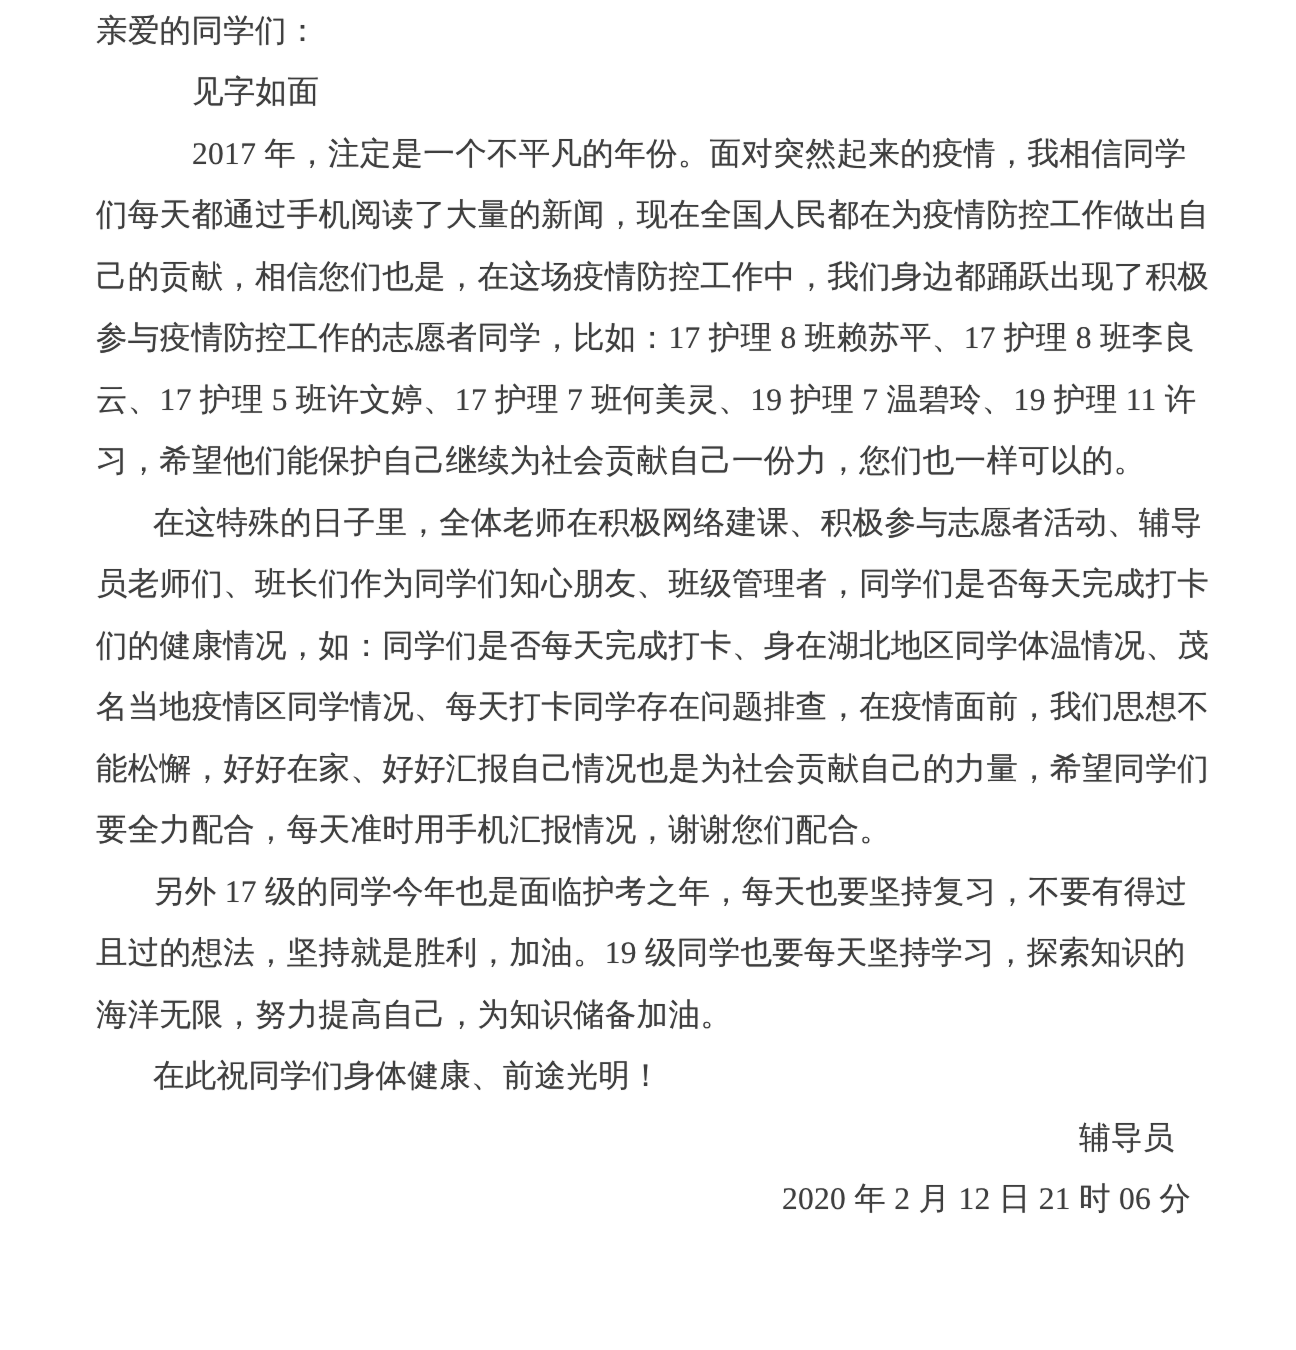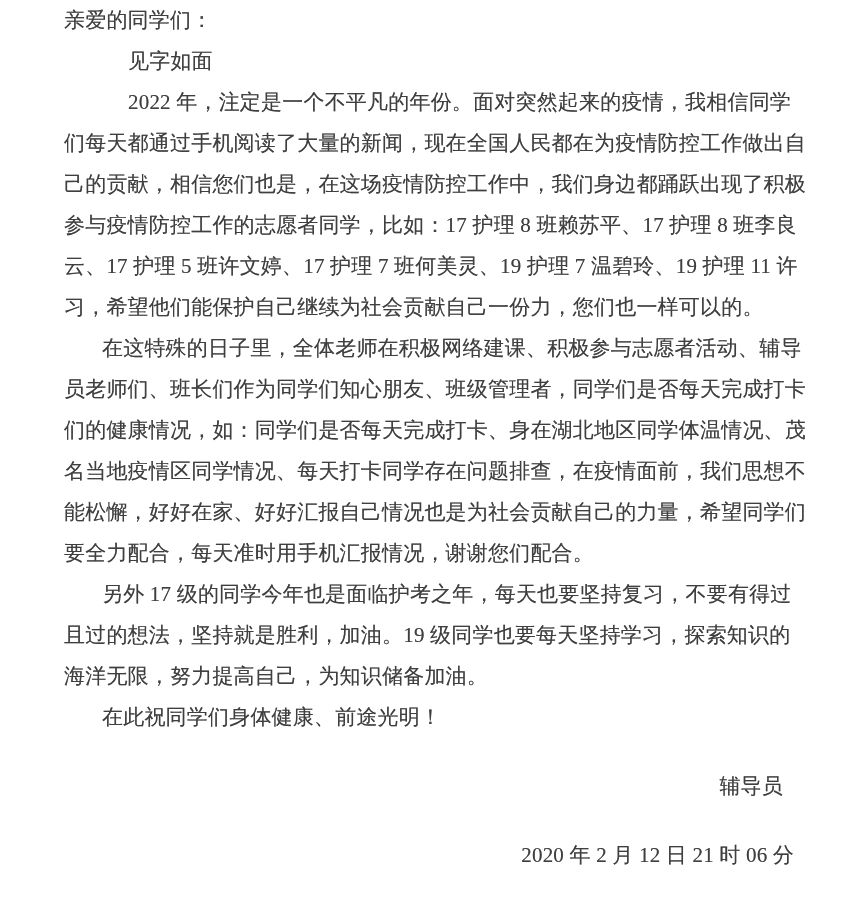--- a/index.html
+++ b/index.html
@@ -32,38 +32,37 @@
     color: #3f3f3f;
     letter-spacing: 0.2px;
     white-space: nowrap;
     text-shadow: 0 0 0.6px rgba(63,63,63,0.55);
   }
   .indent-0 { padding-left: 0; }
   .indent-1 { padding-left: 38px; }
   .indent-2 { padding-left: 64px; }
   .line.align-right {
     text-align: right;
-    margin-top: 28px;
   }
   .line.signature-line {
     padding-right: 11px;
   }
   .line.date-line {
     padding-right: 0;
   }
 </style>
 </head>
 <body>
 
 <div class="page">
   <div class="letter-body">
     <div id="lines-container">
         <div class="line indent-0">亲爱的同学们：</div>
         <div class="line indent-2">见字如面</div>
-        <div class="line indent-2">2022 年，注定是一个不平凡的年份。面对突然起来的疫情，我相信同学</div>
+        <div class="line indent-2">2017 年，注定是一个不平凡的年份。面对突然起来的疫情，我相信同学</div>
         <div class="line indent-0">们每天都通过手机阅读了大量的新闻，现在全国人民都在为疫情防控工作做出自</div>
         <div class="line indent-0">己的贡献，相信您们也是，在这场疫情防控工作中，我们身边都踊跃出现了积极</div>
         <div class="line indent-0">参与疫情防控工作的志愿者同学，比如：17 护理 8 班赖苏平、17 护理 8 班李良</div>
         <div class="line indent-0">云、17 护理 5 班许文婷、17 护理 7 班何美灵、19 护理 7 温碧玲、19 护理 11 许</div>
         <div class="line indent-0">习，希望他们能保护自己继续为社会贡献自己一份力，您们也一样可以的。</div>
         <div class="line indent-1">在这特殊的日子里，全体老师在积极网络建课、积极参与志愿者活动、辅导</div>
         <div class="line indent-0">员老师们、班长们作为同学们知心朋友、班级管理者，同学们是否每天完成打卡</div>
         <div class="line indent-0">们的健康情况，如：同学们是否每天完成打卡、身在湖北地区同学体温情况、茂</div>
         <div class="line indent-0">名当地疫情区同学情况、每天打卡同学存在问题排查，在疫情面前，我们思想不</div>
         <div class="line indent-0">能松懈，好好在家、好好汇报自己情况也是为社会贡献自己的力量，希望同学们</div>

